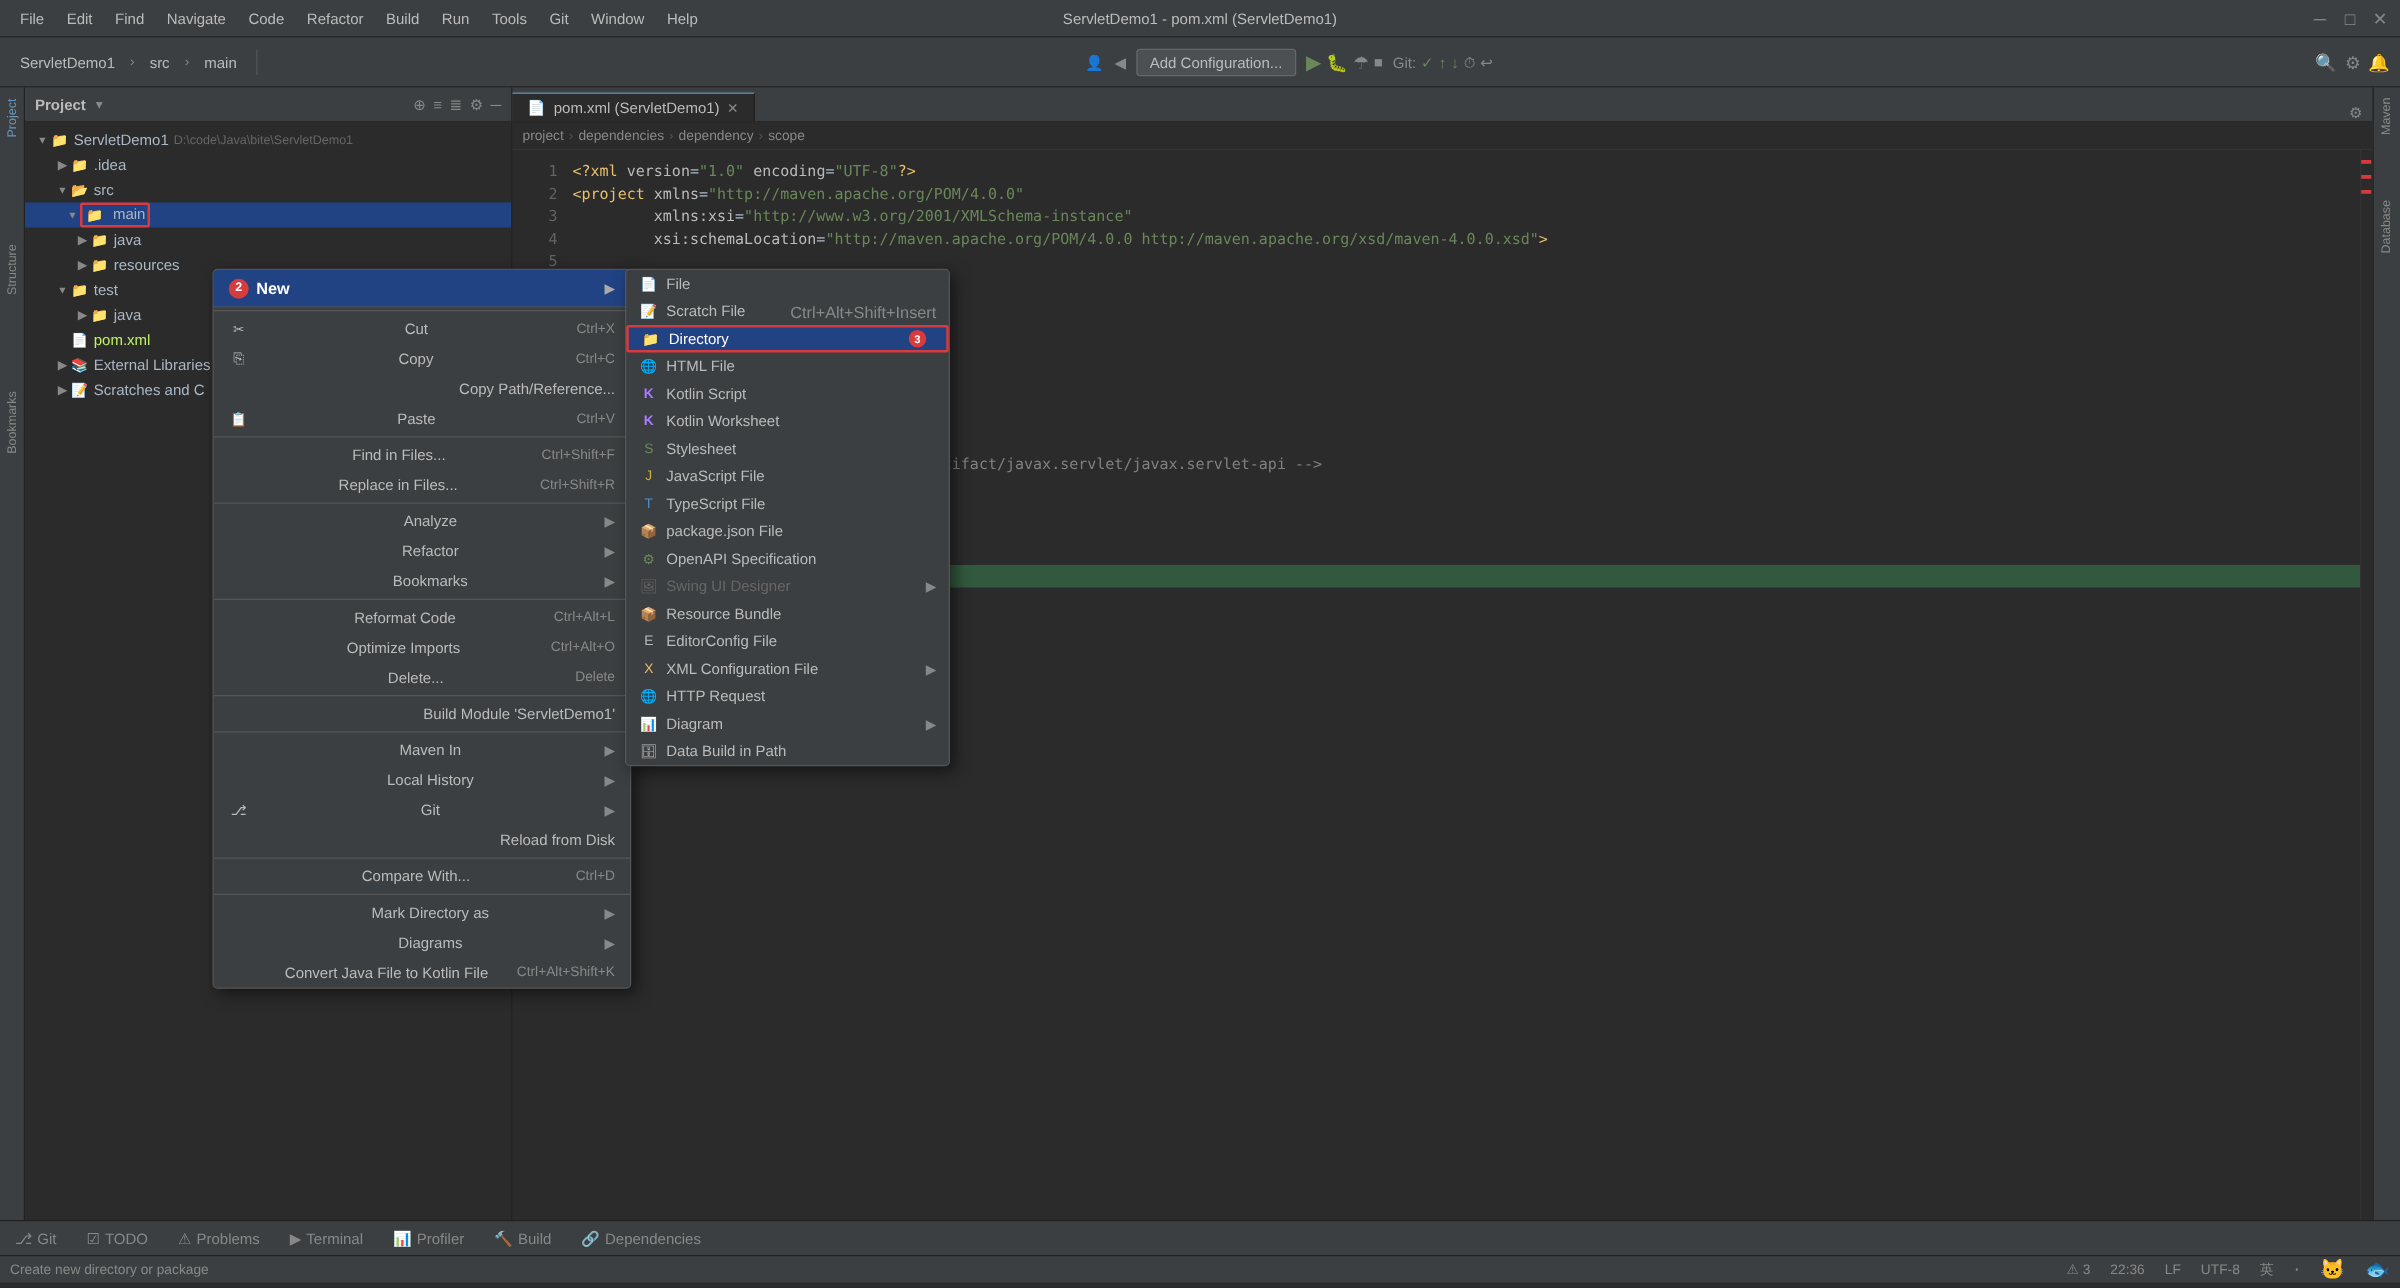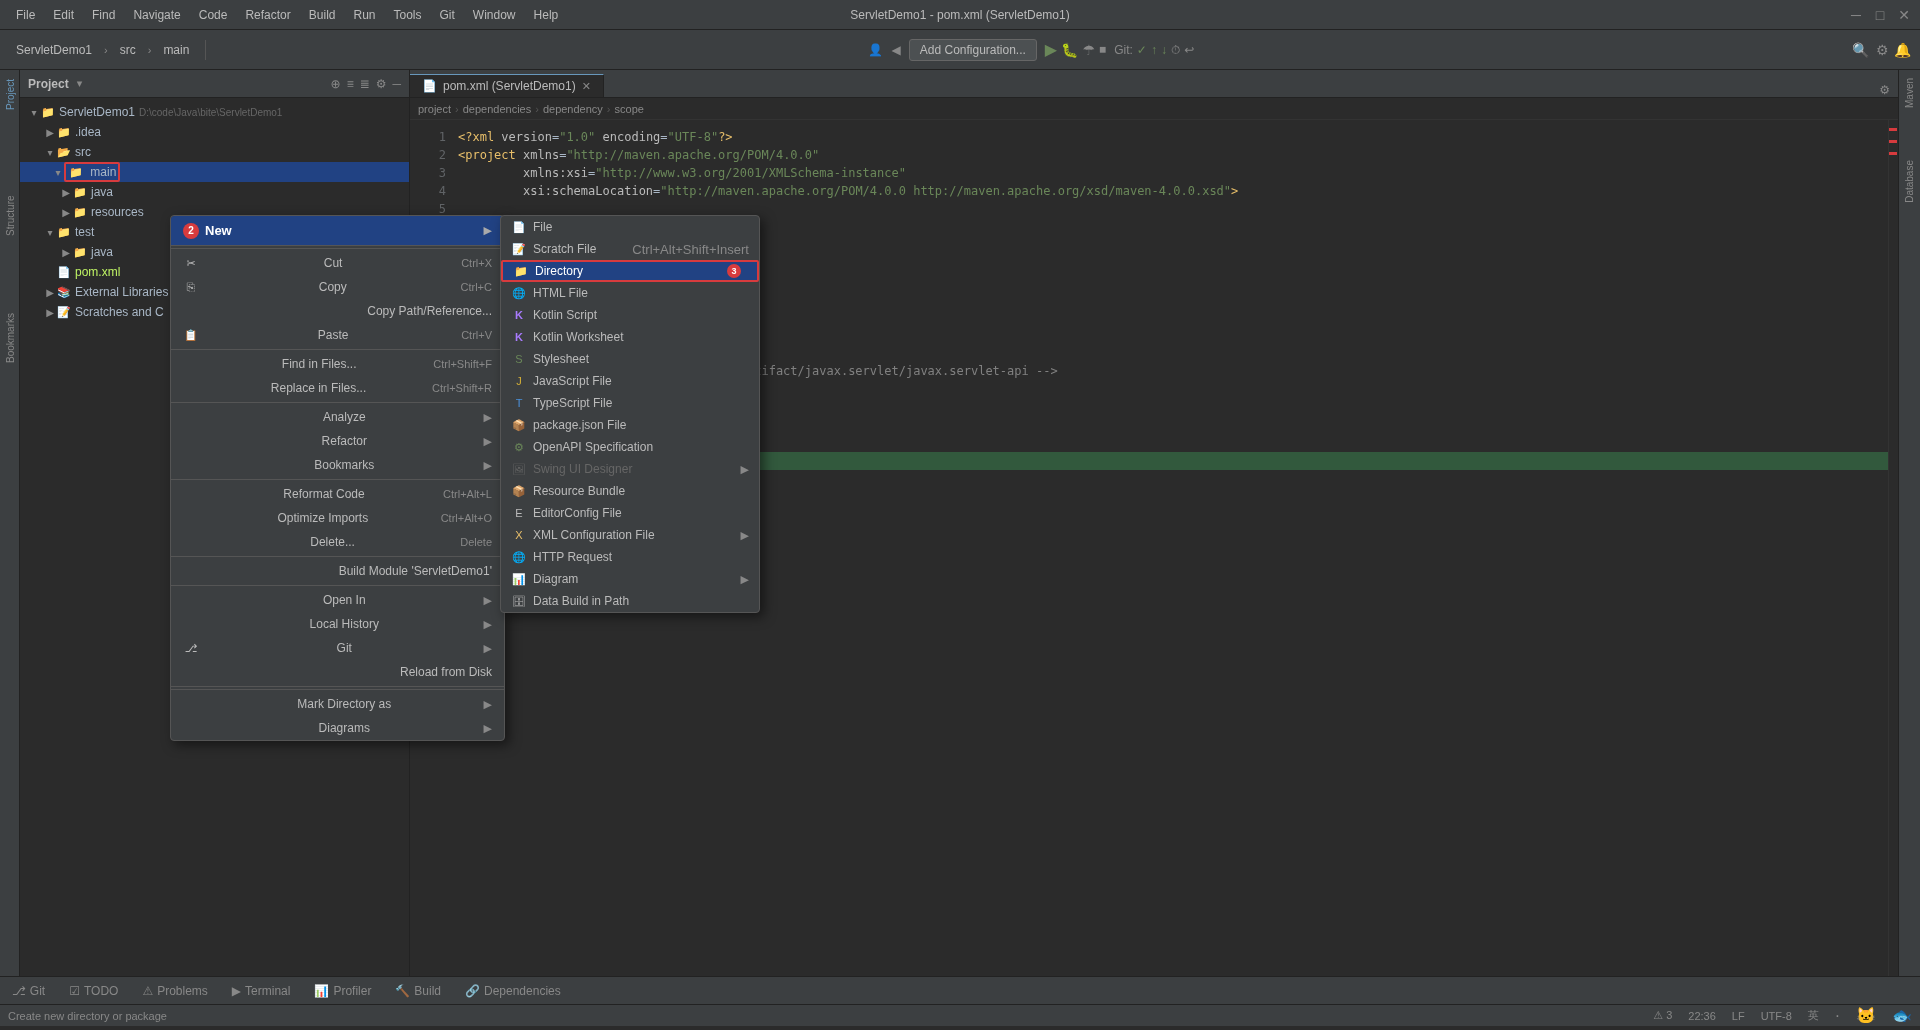--- a/index.html
+++ b/index.html
@@ -329,48 +329,58 @@
       <span class="shortcut">Delete</span>
     </div>
     <div class="ctx-separator"></div>
     <div class="ctx-item">
       <span class="ctx-icon"></span>
       <span>Build Module 'ServletDemo1'</span>
     </div>
     <div class="ctx-separator"></div>
     <div class="ctx-item">
       <span class="ctx-icon"></span>
-      <span>Open In</span>
+      <span>Maven In</span>
       <span class="arrow">▶</span>
     </div>
     <div class="ctx-item">
       <span class="ctx-icon"></span>
       <span>Local History</span>
       <span class="arrow">▶</span>
     </div>
     <div class="ctx-item">
       <span class="ctx-icon">⎇</span>
       <span>Git</span>
       <span class="arrow">▶</span>
     </div>
     <div class="ctx-item">
       <span class="ctx-icon"></span>
       <span>Reload from Disk</span>
     </div>
     <div class="ctx-separator"></div>
+    <div class="ctx-item">
+      <span class="ctx-icon"></span>
+      <span>Compare With...</span>
+      <span class="shortcut">Ctrl+D</span>
+    </div>
     <div class="ctx-separator"></div>
     <div class="ctx-item">
       <span class="ctx-icon"></span>
       <span>Mark Directory as</span>
       <span class="arrow">▶</span>
     </div>
     <div class="ctx-item">
       <span class="ctx-icon"></span>
       <span>Diagrams</span>
       <span class="arrow">▶</span>
+    </div>
+    <div class="ctx-item">
+      <span class="ctx-icon"></span>
+      <span>Convert Java File to Kotlin File</span>
+      <span class="shortcut">Ctrl+Alt+Shift+K</span>
     </div>
   </div>
 
   <div class="submenu">
     <div class="sub-item">
       <span class="sub-icon">📄</span>
       <span>File</span>
     </div>
     <div class="sub-item">
       <span class="sub-icon">📝</span>

